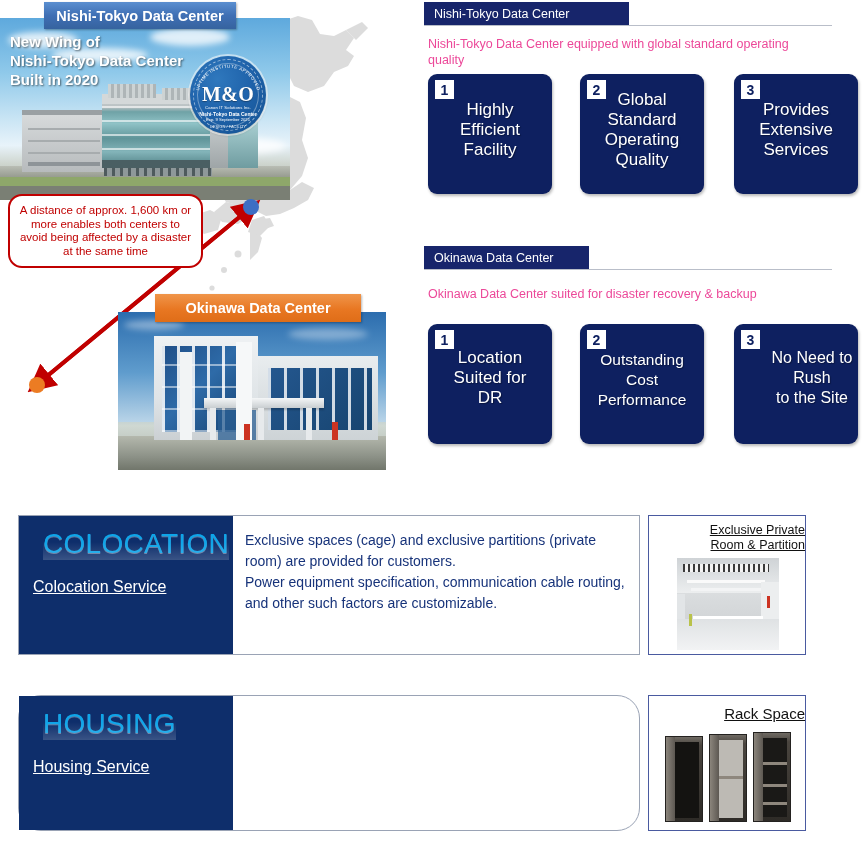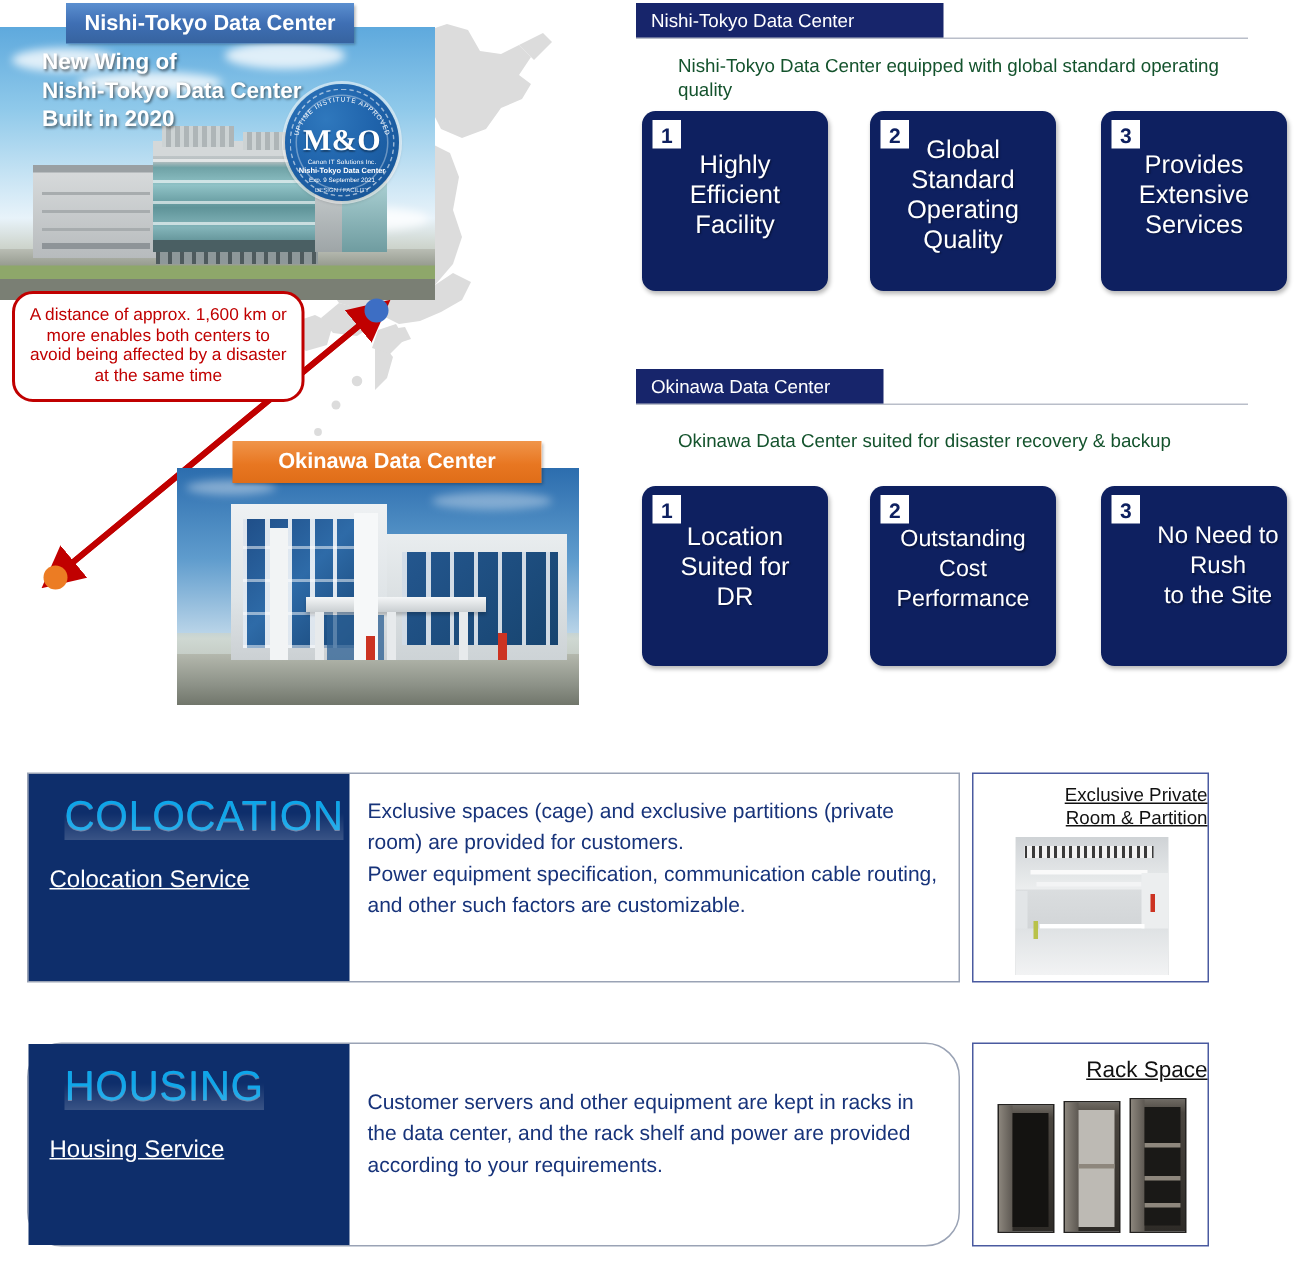--- a/index.html
+++ b/index.html
@@ -25,21 +25,21 @@
     position:absolute;left:22px;top:66px;width:236px;height:92px;
   }
   .bld{position:absolute;}
   #nt-ground{position:absolute;left:0;bottom:0;width:290px;height:34px;
     background:linear-gradient(180deg,#b9bdb4 0%,#8f9488 40%,#6f7468 100%);}
   #nt-road{position:absolute;left:0;bottom:0;width:290px;height:14px;background:#7a7f74;}
   #nt-grass{position:absolute;left:0;bottom:14px;width:290px;height:9px;background:#8ea76a;}
 
   
   #nt-headline{
-    position:absolute;left:28px;top:14px;width:215px;
+    position:absolute;left:10px;top:14px;width:215px;
     color:#ffffff;font-weight:bold;font-size:15px;line-height:19px;
     text-shadow:1px 1px 2px rgba(0,0,0,.55);
   }
 
   
   #mo-seal{
     position:absolute;left:190px;top:38px;width:76px;height:78px;border-radius:50%;
     background:radial-gradient(circle at 36% 30%,#2f78bd 0%,#1f63ab 45%,#14508f 100%);
     box-shadow:0 0 0 2px rgba(255,255,255,.55), 0 1px 3px rgba(0,0,0,.4);
     color:#ffffff;text-align:center;
@@ -90,21 +90,21 @@
     box-shadow:1px 1px 2px rgba(0,0,0,.28);
   }
 
   
   .sec-tabrow{position:absolute;height:24px;}
   .sec-tab{
     position:absolute;left:0;top:0;height:24px;background:#17256b;color:#ffffff;
     font-size:12.5px;display:flex;align-items:center;padding:0 10px;box-sizing:border-box;
   }
   .sec-rule{position:absolute;left:0;bottom:0;height:1px;background:#b9bec9;}
-  .sec-desc{position:absolute;color:#14532d;font-size:12.5px;line-height:16px;margin-left:24px;}
+  .sec-desc{position:absolute;color:#ec4899;font-size:12.5px;line-height:16px;}
 
   .feat-box{
     position:absolute;background:#0e2060;border-radius:9px;color:#ffffff;
     box-shadow:1px 2px 3px rgba(0,0,0,.28);
   }
   .feat-num{
     position:absolute;left:7px;top:6px;width:19px;height:19px;background:#ffffff;color:#0e2060;
     font-size:14px;font-weight:bold;display:flex;align-items:center;justify-content:center;
   }
   .feat-txt{
@@ -405,21 +405,20 @@
     <div class="lamp" style="left:90px;top:38px;width:3px;height:12px;background:#cc3322;"></div>
     <div class="lamp" style="left:12px;top:56px;width:3px;height:12px;background:#b9c24a;"></div>
   </div>
 </div>
 
 <div class="svc" style="left:18px;top:695px;width:622px;height:136px;border-radius:23px;">
   <div class="svc-left" style="width:214px;">
     <div class="svc-big">HOUSING</div>
     <div class="svc-sub" style="top:62px;">Housing Service</div>
   </div>
-  <div class="svc-body" style="top:28px;white-space:pre-line;">Customer servers and other equipment are kept in racks in the data center, and the rack shelf and power are provided according to your requirements.</div>
 </div>
 <div class="svc-img" style="left:648px;top:695px;width:158px;height:136px;">
   <div class="svc-img-cap" style="top:10px;font-size:15px;">Rack Space</div>
   <div style="position:absolute;left:14px;top:36px;width:130px;height:92px;background:#ffffff;">
     <div class="rack" style="left:2px;top:4px;width:38px;height:86px;">
       <div class="side"></div>
         <div class="inner" style="background:#141311;"></div>
     </div>
     <div class="rack" style="left:46px;top:2px;width:38px;height:88px;">
       <div class="side"></div>

